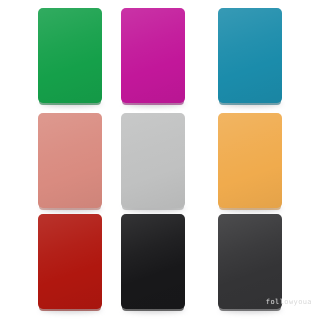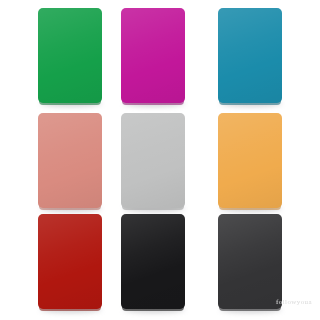--- a/index.html
+++ b/index.html
@@ -164,15 +164,15 @@
     <div class="swatch-card" title="Dark Gray" style="left: 218px; top: 214px;">
       <div class="plate-shadow"></div>
       <div class="plate-edge" style="background: rgb(29, 29, 31);"></div>
       <div class="plate-face" style="background: rgb(52, 52, 54);">
         <div class="plate-sheen"></div>
       </div>
     </div>
 
   </div>
 
-  <div class="watermark" style="color: rgb(215, 215, 215); font-family: Liberation Serif, serif;">followyoua</div>
+  <div class="watermark" style="color: rgb(215, 215, 215);">followyoua</div>
 
 </div>
 
 </body></html>

